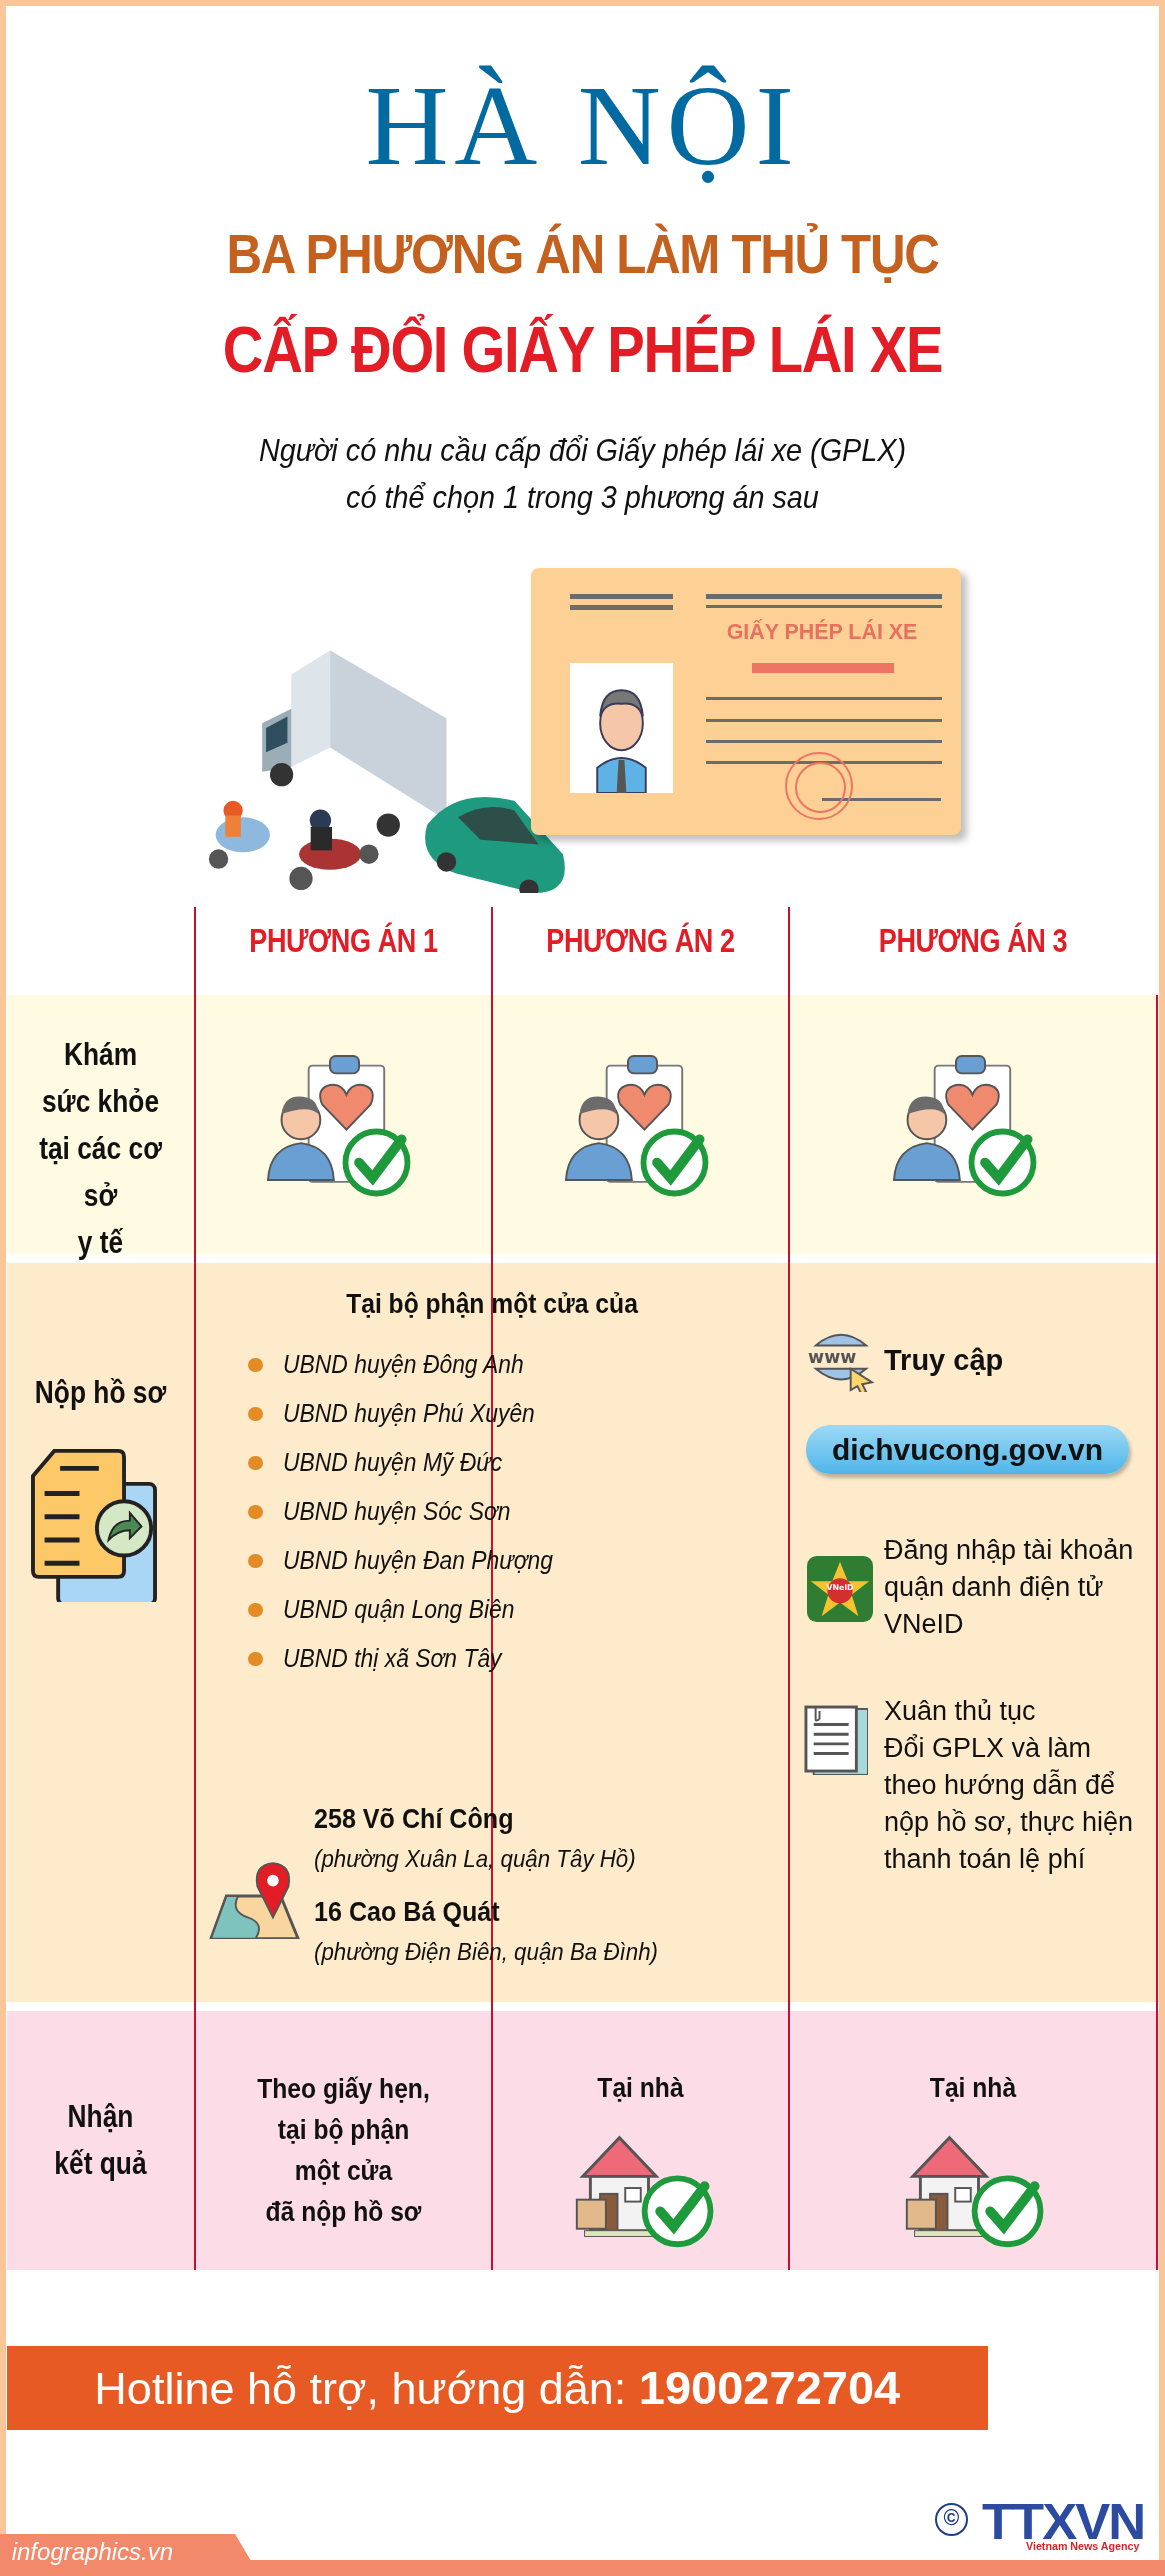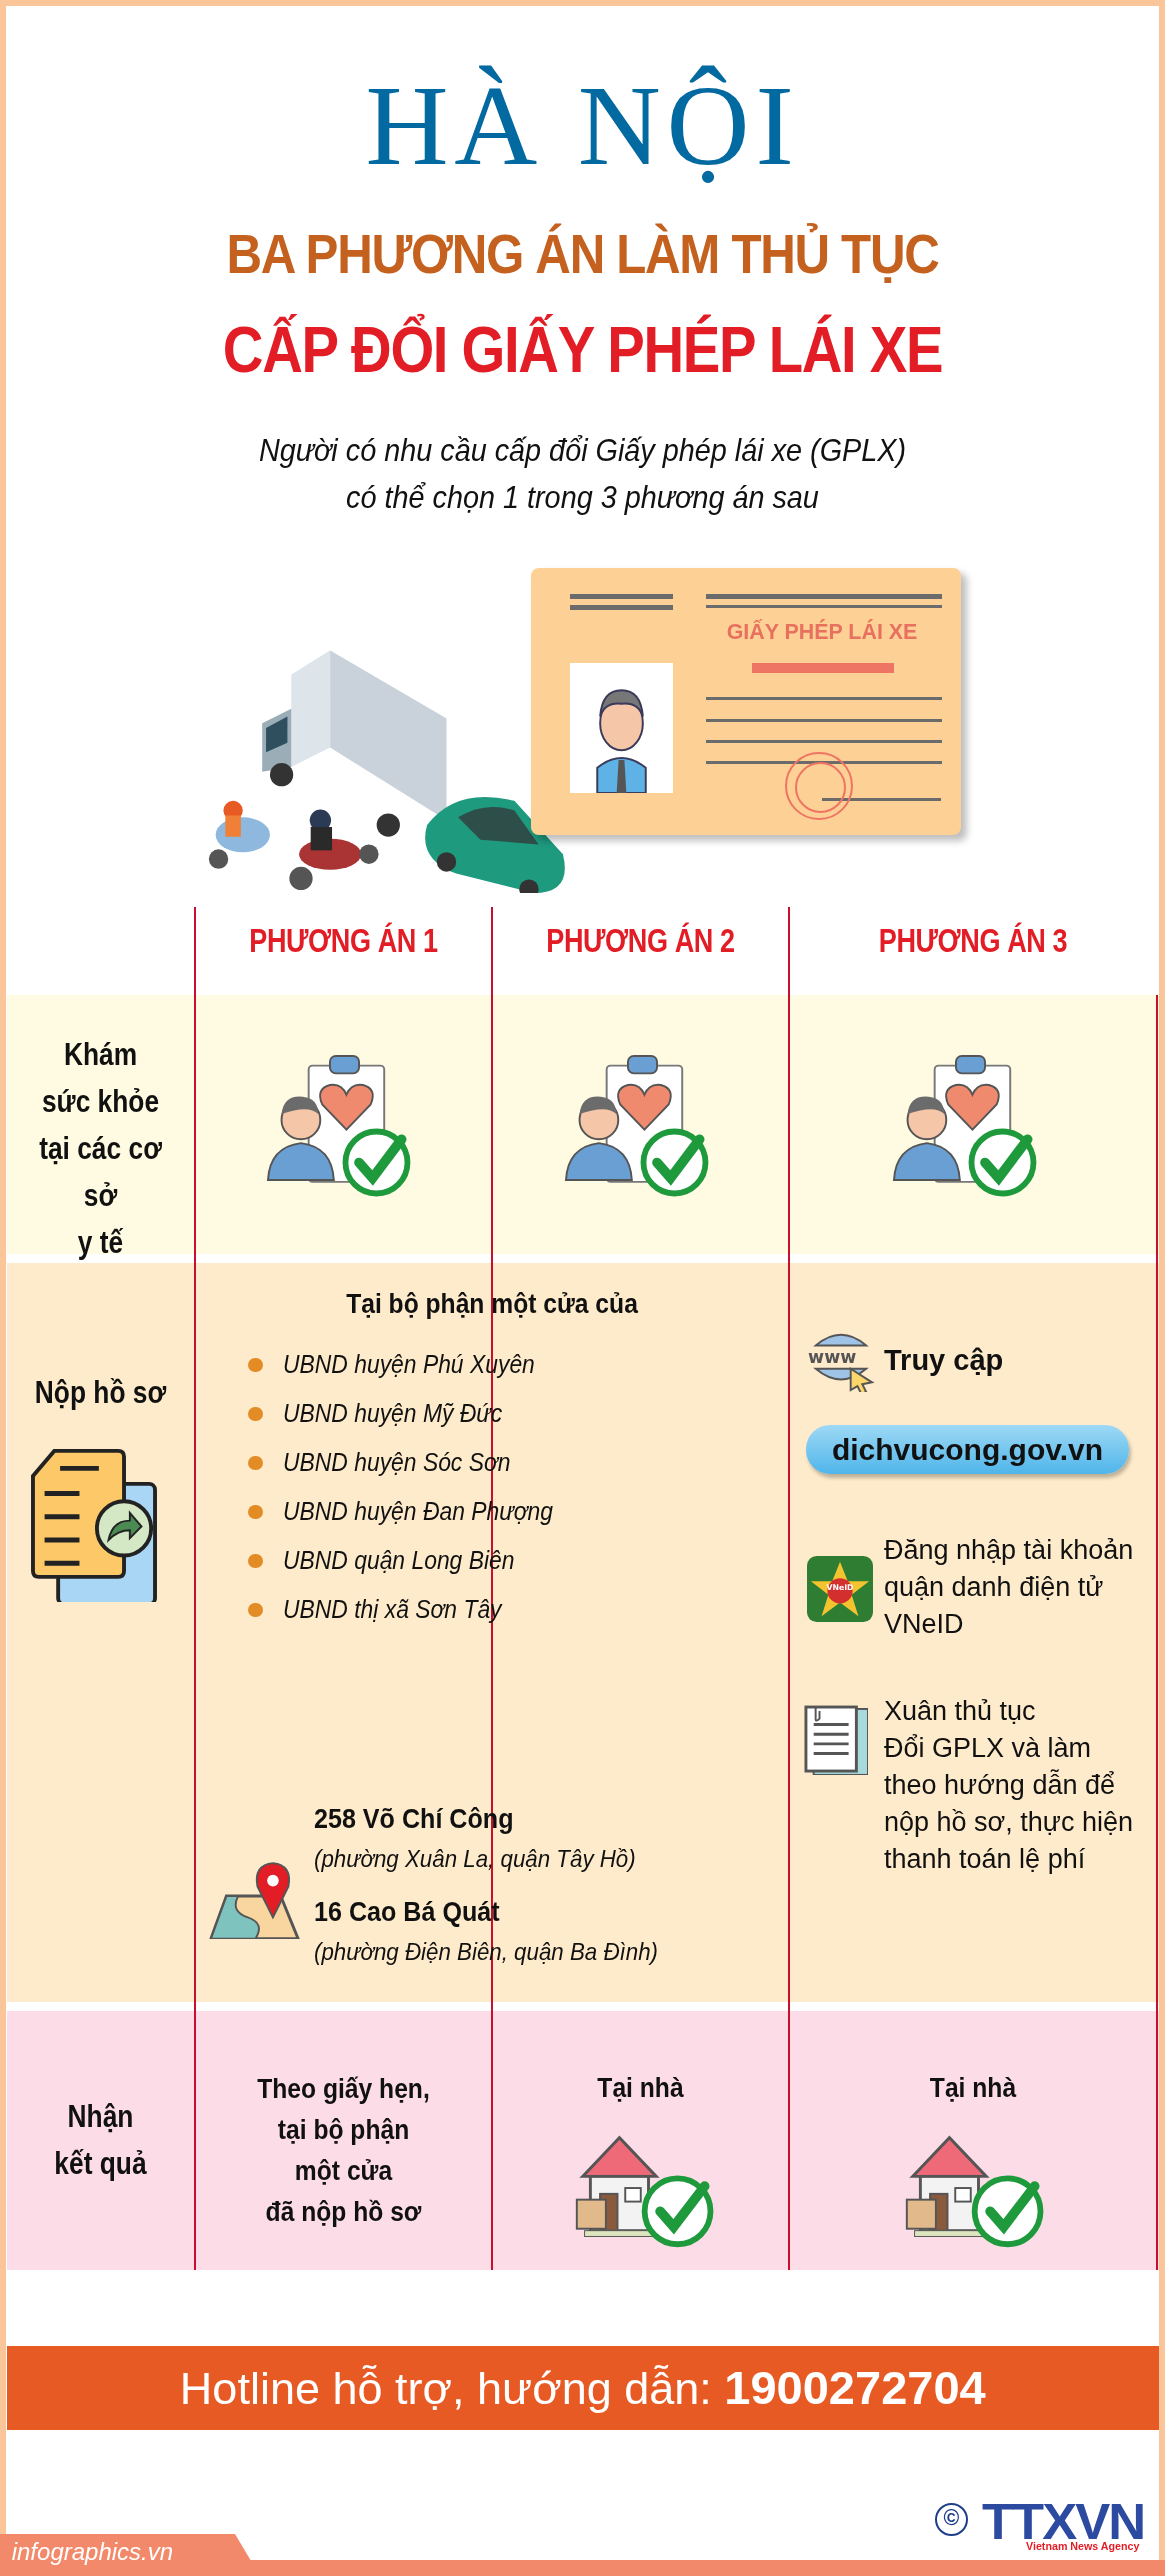--- a/index.html
+++ b/index.html
@@ -38,21 +38,21 @@
   .ulist li .txt { display: inline-block; transform: scaleX(0.88); transform-origin: left center; white-space: nowrap; }
   .addr { left: 314px; font-size: 27px; color: #111; white-space: nowrap; transform: scaleX(0.93); transform-origin: left center; }
   .addr.b { font-weight: bold; }
   .addr.i { font-style: italic; font-size: 24px; }
 
   .p3 { left: 884px; font-size: 27px; line-height: 37px; color: #111; }
   .pill { left: 806px; top: 1425px; width: 323px; height: 49px; border-radius: 24px; background: linear-gradient(#9ED9F5, #4FB5EA); box-shadow: 1.9px 3.9px 3.9px rgba(0,0,0,0.25); text-align: center; line-height: 49px; font-size: 30px; font-weight: bold; color: #111; }
 
   .cell-text { position: absolute; text-align: center; font-size: 28px; font-weight: bold; line-height: 39px; color: #111; transform: scaleX(0.88); }
 
-  .hotline { left: 6.8px; top: 2346px; width: 1152px; height: 84px; background: #E85A24; color: #fff; text-align: center; line-height: 84px; font-size: 45px; }
+  .hotline { left: 6.8px; top: 2346px; width: 981px; height: 84px; background: #E85A24; color: #fff; text-align: center; line-height: 84px; font-size: 45px; }
   .hotline .num { font-weight: bold; font-size: 47px; }
   .footer-strip { left: 0; top: 2560px; width: 1165px; height: 15.5px; background: #F2896A; }
   .footer-tab { left: 0; top: 2534px; width: 260px; height: 42px; background: #F2896A; clip-path: polygon(0 0, 235px 0, 260px 42px, 0 42px); }
   .footer-tab span { position: absolute; left: 11.7px; top: 3.9px; font-size: 24px; font-style: italic; color: #fff; text-align: right; }
   .logo { left: 935px; top: 2497px; }
   .logo .copy { position: absolute; left: 0; top: 5.8px; width: 33px; height: 33px; border: 2.9px solid #1E3E8C; border-radius: 50%; color: #1E3E8C; font-size: 21.4px; text-align: center; line-height: 27px; font-weight: bold; }
   .logo .brand { position: absolute; left: 47px; top: -3.9px; font-size: 50px; font-weight: bold; color: #2B4AA0; letter-spacing: -1.9px; transform: scaleX(1.05); transform-origin: left; }
   .logo .tag { position: absolute; left: 91px; top: 43px; font-size: 10.7px; font-weight: bold; color: #E31D26; white-space: nowrap; }
 </style>
 </head>
@@ -181,20 +181,21 @@
   <line x1="14" y1="48" x2="50" y2="48" stroke="#222" stroke-width="5"></line>
   <line x1="14" y1="72" x2="50" y2="72" stroke="#222" stroke-width="5"></line>
   <line x1="14" y1="96" x2="50" y2="96" stroke="#222" stroke-width="5"></line>
   <line x1="14" y1="120" x2="50" y2="120" stroke="#222" stroke-width="5"></line>
   <circle cx="96" cy="84" r="28" fill="#D5E8C6" stroke="#222" stroke-width="4"></circle>
   <path d="M80,96 Q84,76 102,76 L102,68 L114,82 L102,94 L102,86 Q90,86 80,96Z" fill="#4B8A52" stroke="#222" stroke-width="2"></path>
 </svg>
 
 <div class="abs p1-title">Tại bộ phận một cửa của</div>
 <ul class="abs ulist">
+  <li><span class="dot"></span><span class="txt">UBND huyện Đông Anh</span></li>
   <li><span class="dot"></span><span class="txt">UBND huyện Phú Xuyên</span></li>
   <li><span class="dot"></span><span class="txt">UBND huyện Mỹ Đức</span></li>
   <li><span class="dot"></span><span class="txt">UBND huyện Sóc Sơn</span></li>
   <li><span class="dot"></span><span class="txt">UBND huyện Đan Phượng</span></li>
   <li><span class="dot"></span><span class="txt">UBND quận Long Biên</span></li>
   <li><span class="dot"></span><span class="txt">UBND thị xã Sơn Tây</span></li>
 </ul>
 
 <svg class="abs" style="left:209px;top:1857px" width="93" height="82" viewBox="0 0 96 84">
   <polygon points="18,40 74,40 92,84 2,84" fill="#F9D6A0" stroke="#555" stroke-width="3"></polygon>

